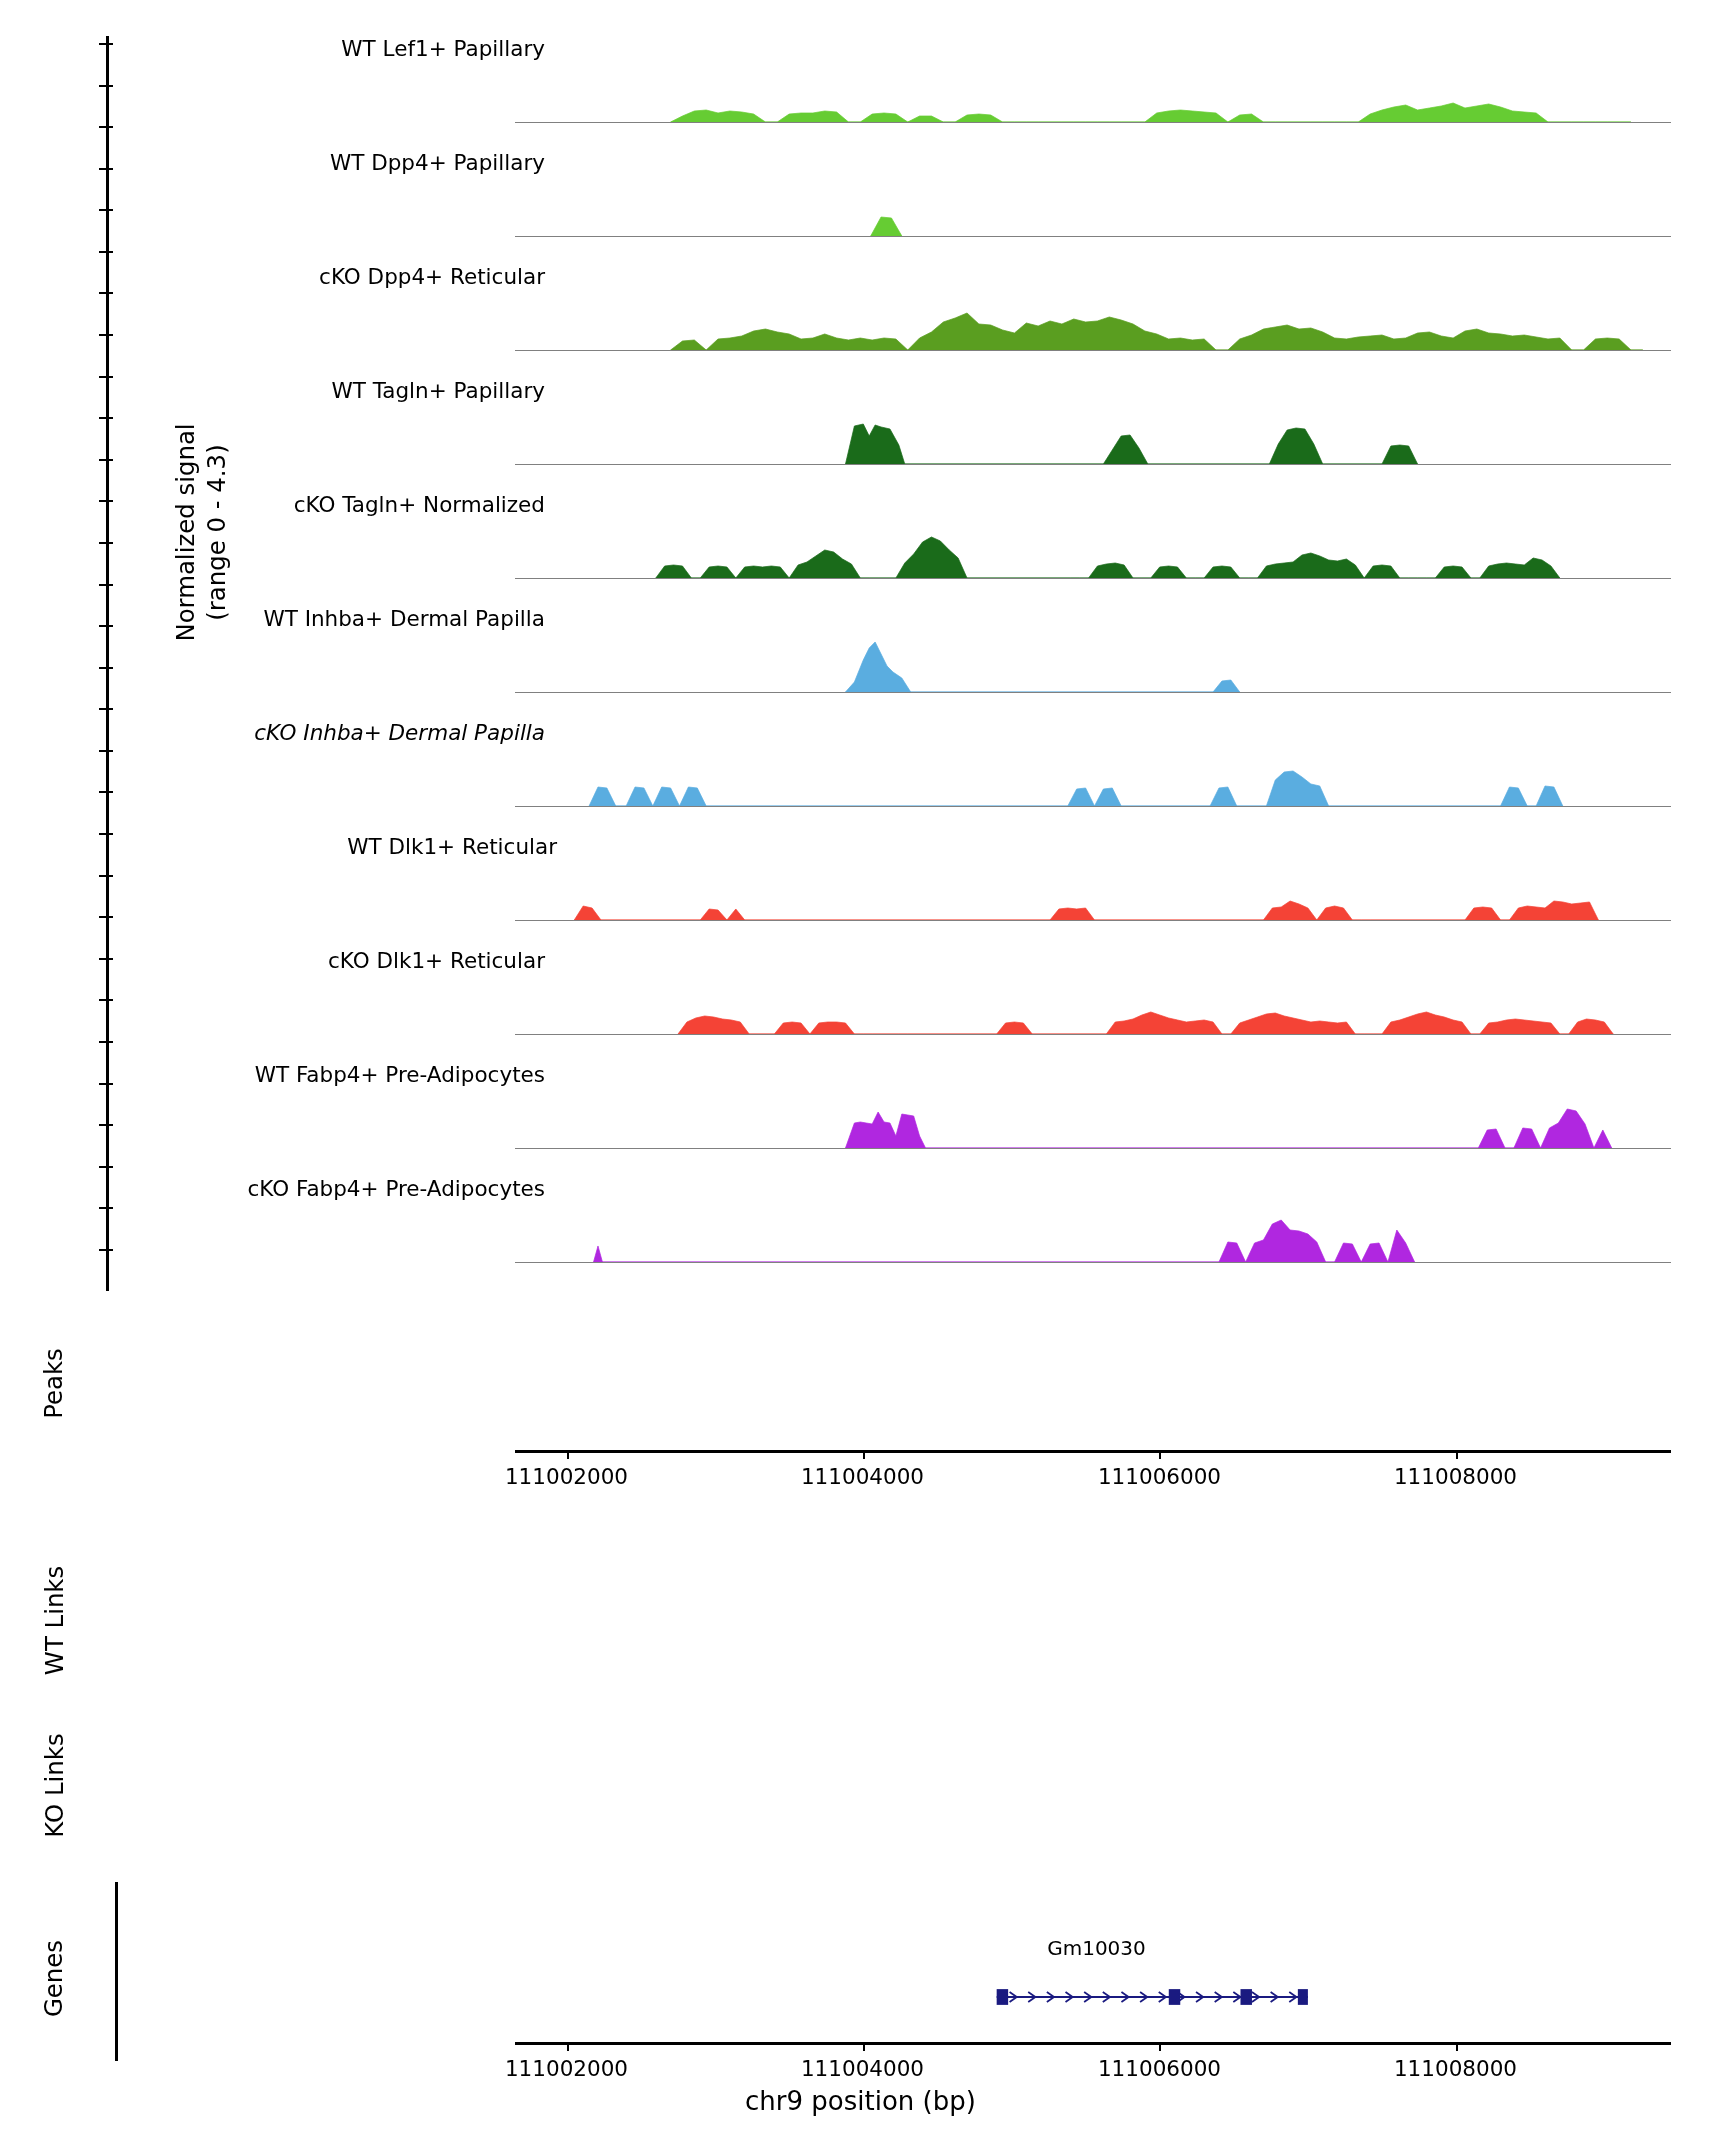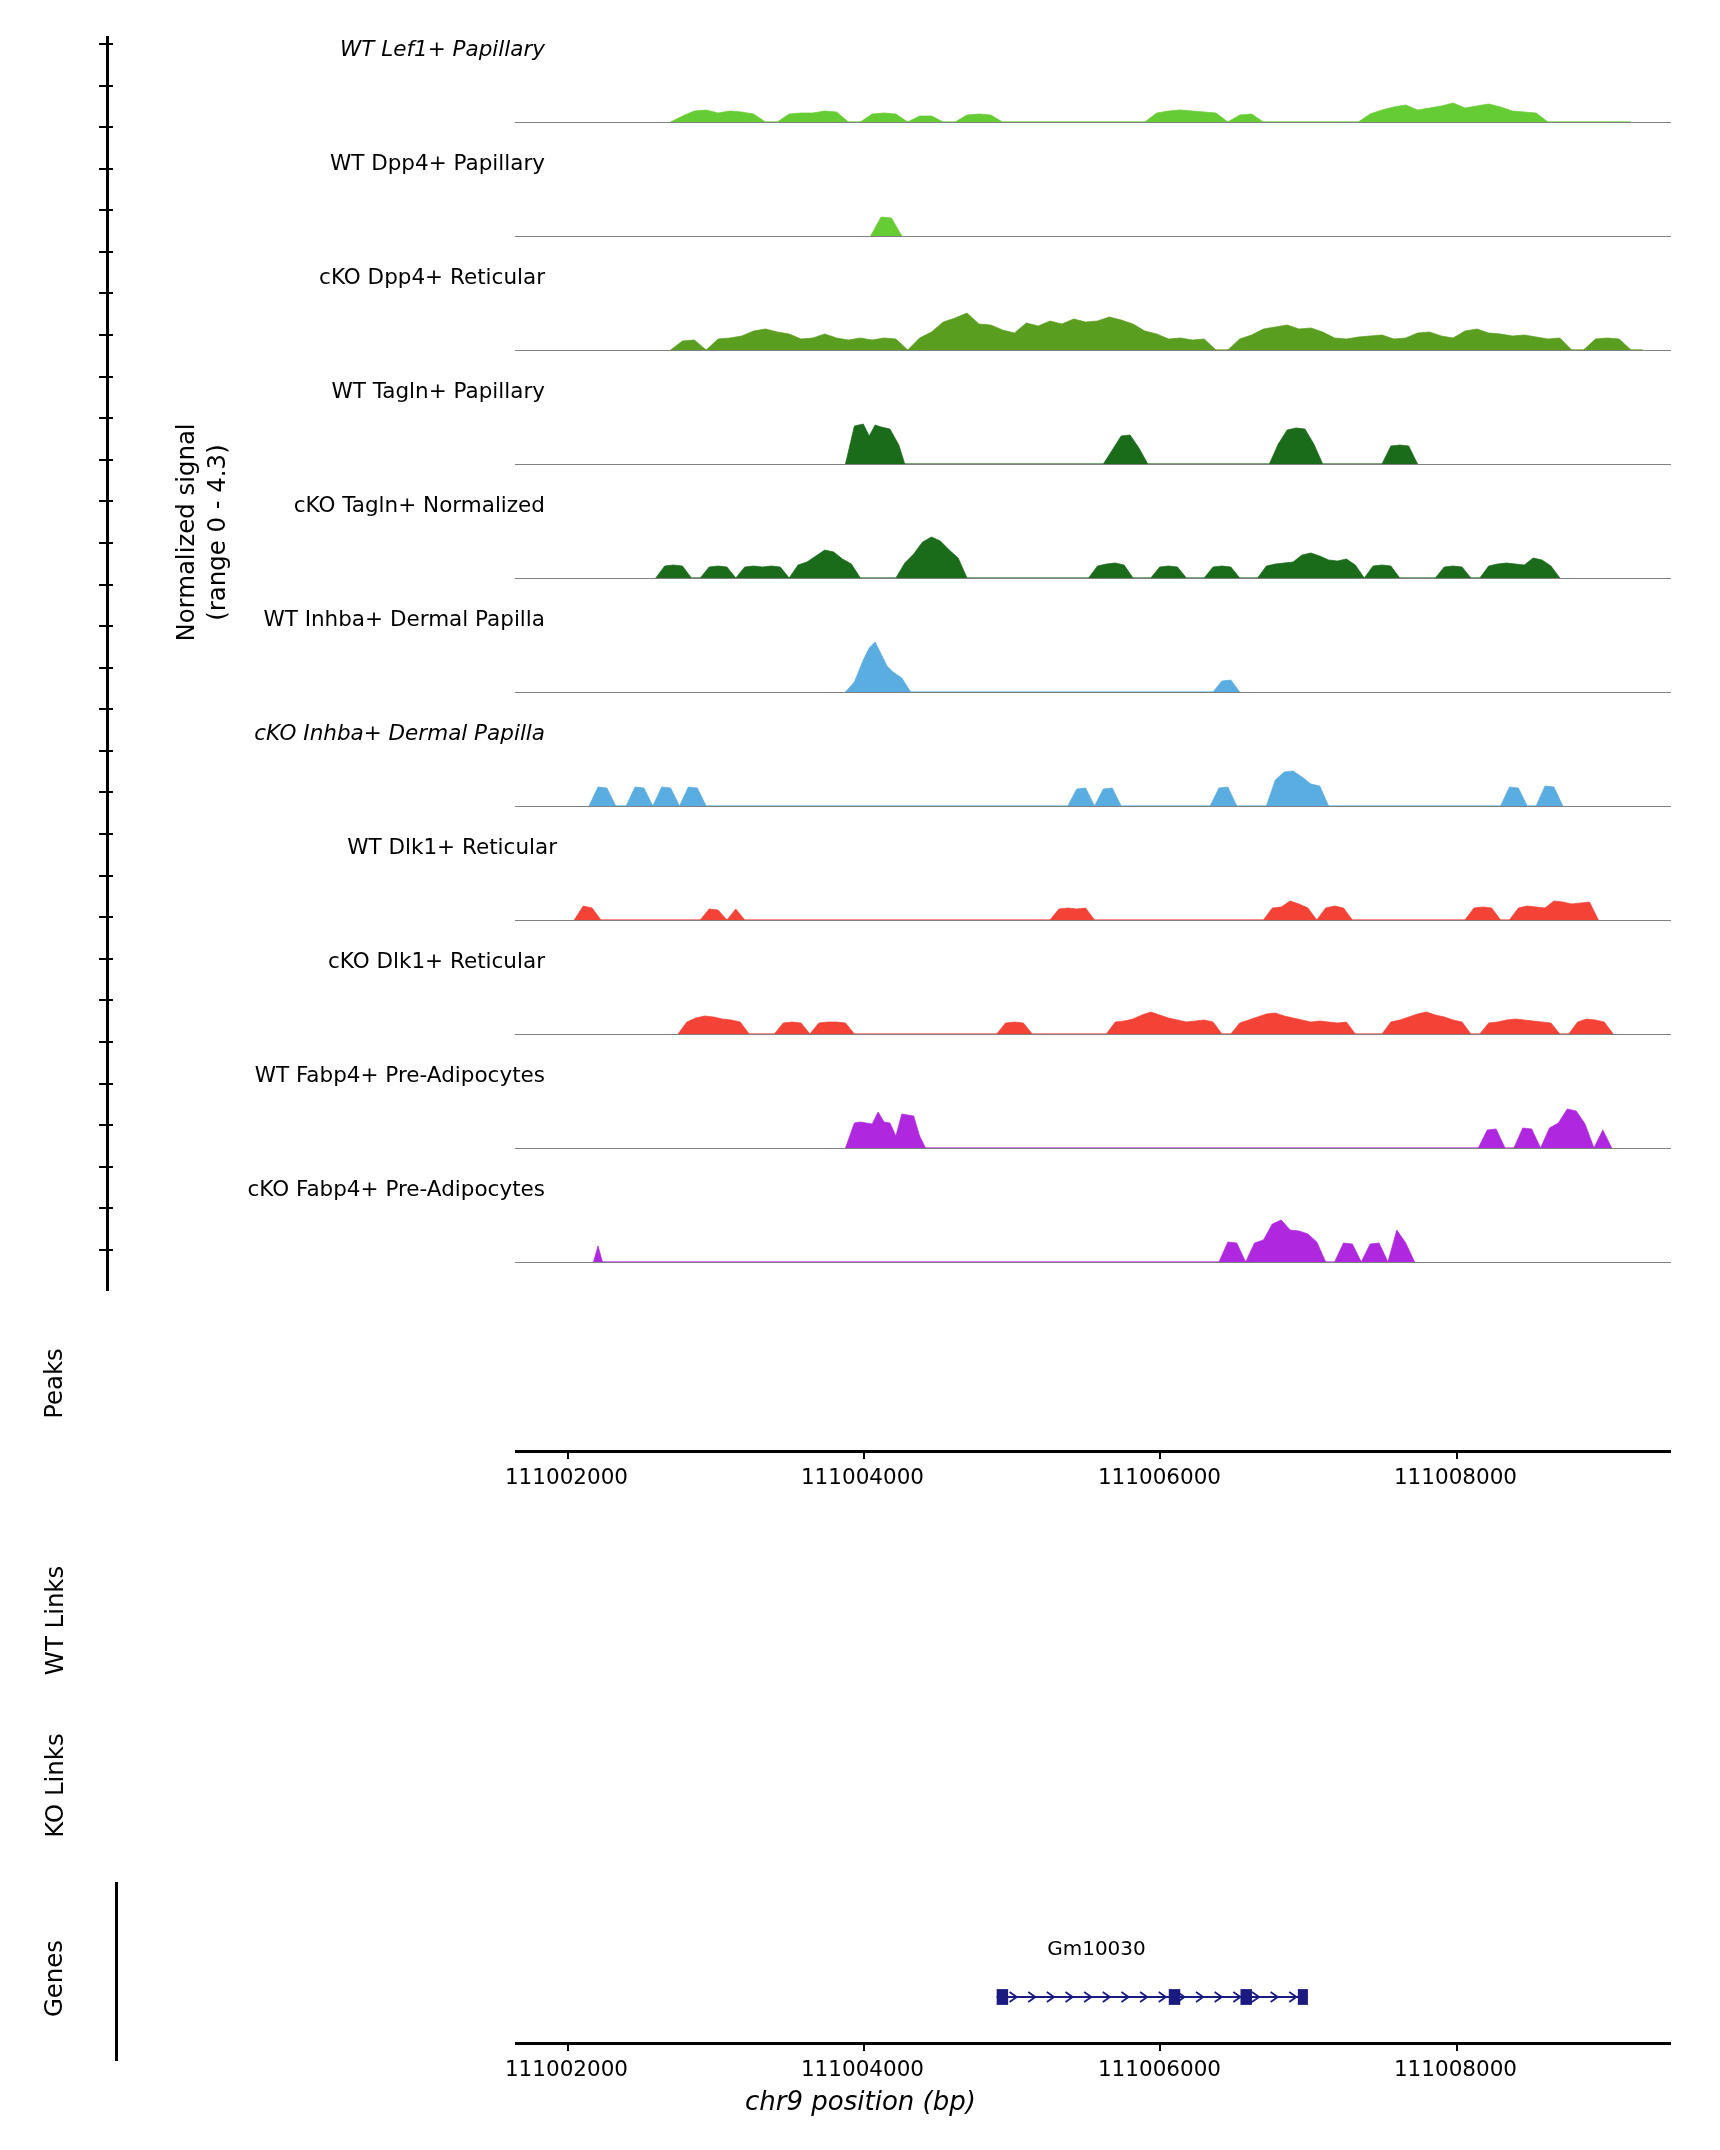--- a/index.html
+++ b/index.html
@@ -116,21 +116,21 @@
   <div class="tick" style="top:999px;"></div>
   <div class="tick" style="top:1041px;"></div>
   <div class="tick" style="top:1083px;"></div>
   <div class="tick" style="top:1124px;"></div>
   <div class="tick" style="top:1166px;"></div>
   <div class="tick" style="top:1207px;"></div>
   <div class="tick" style="top:1249px;"></div>
 
   <div id="tracks-host">
       <div class="track" style="top: 36px; height: 114px;">
-        <div class="track-label" style="top: 0px; font-style: italic;">WT Lef1+ Papillary</div>
+        <div class="track-label" style="top: 0px;">WT Lef1+ Papillary</div>
         <div class="track-baseline" style="top: 86px;"></div>
         <div class="track-canvas" style="top: 0px; height: 86px;">
           <svg viewBox="0 0 1612 120" preserveAspectRatio="none" width="1156" height="86">
             <path d="M217.00 120.00 L233.53 111.63 L250.07 104.65 L266.60 103.26 L283.13 107.44 L299.67 104.65 L316.20 106.05 L332.73 108.84 L349.27 120.00 L365.80 120.00 L382.33 108.84 L398.87 107.44 L415.40 107.44 L431.93 104.65 L448.47 106.05 L465.00 120.00 L481.53 120.00 L498.07 108.84 L514.60 107.44 L531.13 108.84 L547.67 120.00 L564.20 111.63 L580.73 111.63 L597.27 120.00 L613.80 120.00 L630.33 110.23 L646.87 108.84 L663.40 110.23 L679.93 120.00 L696.47 120.00 L713.00 120.00 L729.53 120.00 L746.07 120.00 L762.60 120.00 L779.13 120.00 L795.67 120.00 L812.20 120.00 L828.73 120.00 L845.27 120.00 L861.80 120.00 L878.33 120.00 L894.87 107.44 L911.40 104.65 L927.93 103.26 L944.47 104.65 L961.00 106.05 L977.53 107.44 L994.07 120.00 L1010.60 110.23 L1027.13 108.84 L1043.67 120.00 L1060.20 120.00 L1076.73 120.00 L1093.27 120.00 L1109.80 120.00 L1126.33 120.00 L1142.87 120.00 L1159.40 120.00 L1175.93 120.00 L1192.47 108.84 L1209.00 103.26 L1225.53 99.07 L1242.07 96.28 L1258.60 103.26 L1275.13 100.47 L1291.67 97.67 L1308.20 93.49 L1324.73 100.47 L1341.27 97.67 L1357.80 94.88 L1374.33 99.07 L1390.87 104.65 L1407.40 106.05 L1423.93 107.44 L1440.47 120.00 L1457.00 120.00 L1473.53 120.00 L1490.07 120.00 L1506.60 120.00 L1523.13 120.00 L1539.67 120.00 L1556.20 120.00 L1556.20 120 L217.00 120 Z" fill="#66cc33" stroke="#66cc33" stroke-width="1"></path>
           </svg>
         </div>
       </div>
       <div class="track" style="top: 150px; height: 114px;">
         <div class="track-label" style="top: 0px;">WT Dpp4+ Papillary</div>
         <div class="track-baseline" style="top: 86px;"></div>
@@ -274,16 +274,16 @@
       <div class="axis-tick" style="left: 567px; top: 2042px;"></div>
       <div class="axis-tick-label" style="left: 459px; top: 2056px;">111002000</div>
       <div class="axis-tick" style="left: 863px; top: 2042px;"></div>
       <div class="axis-tick-label" style="left: 755px; top: 2056px;">111004000</div>
       <div class="axis-tick" style="left: 1159px; top: 2042px;"></div>
       <div class="axis-tick-label" style="left: 1052px; top: 2056px;">111006000</div>
       <div class="axis-tick" style="left: 1456px; top: 2042px;"></div>
       <div class="axis-tick-label" style="left: 1348px; top: 2056px;">111008000</div>
     </div>
 
-  <div class="axis-title" style="top:2086px;font-style:italic;">chr9 position (bp)</div>
+  <div class="axis-title" style="top:2086px;">chr9 position (bp)</div>
 
 </div>
 
 
 </body></html>

